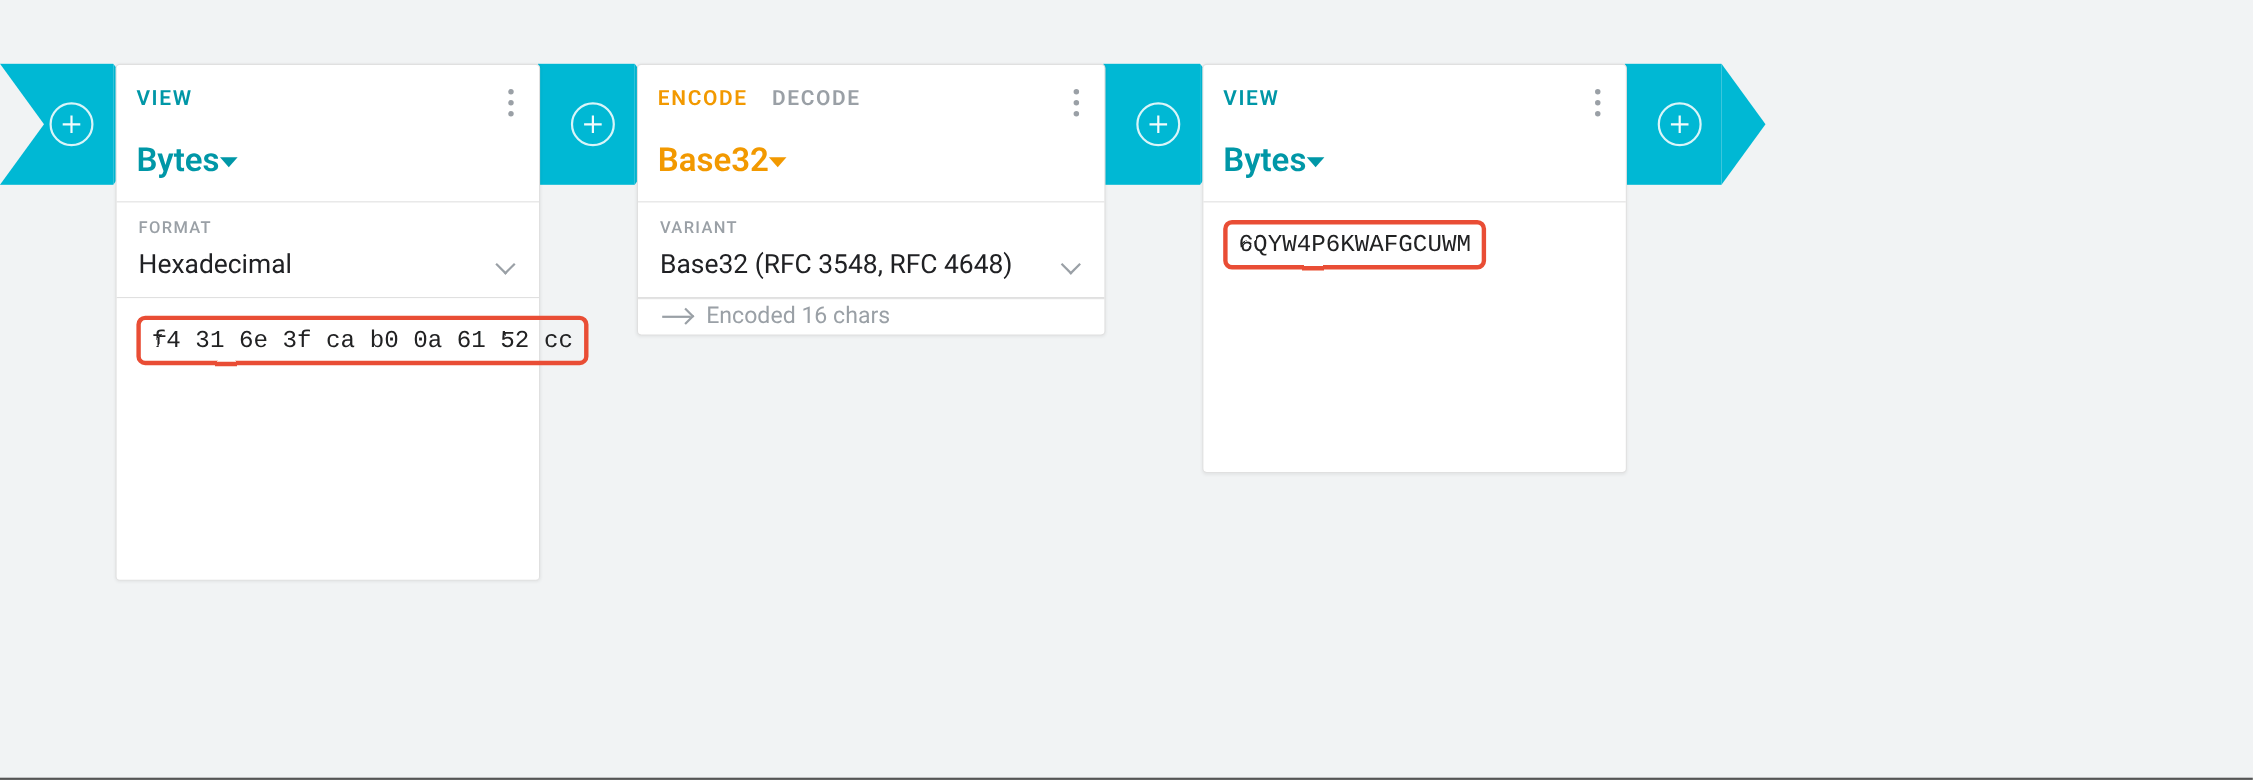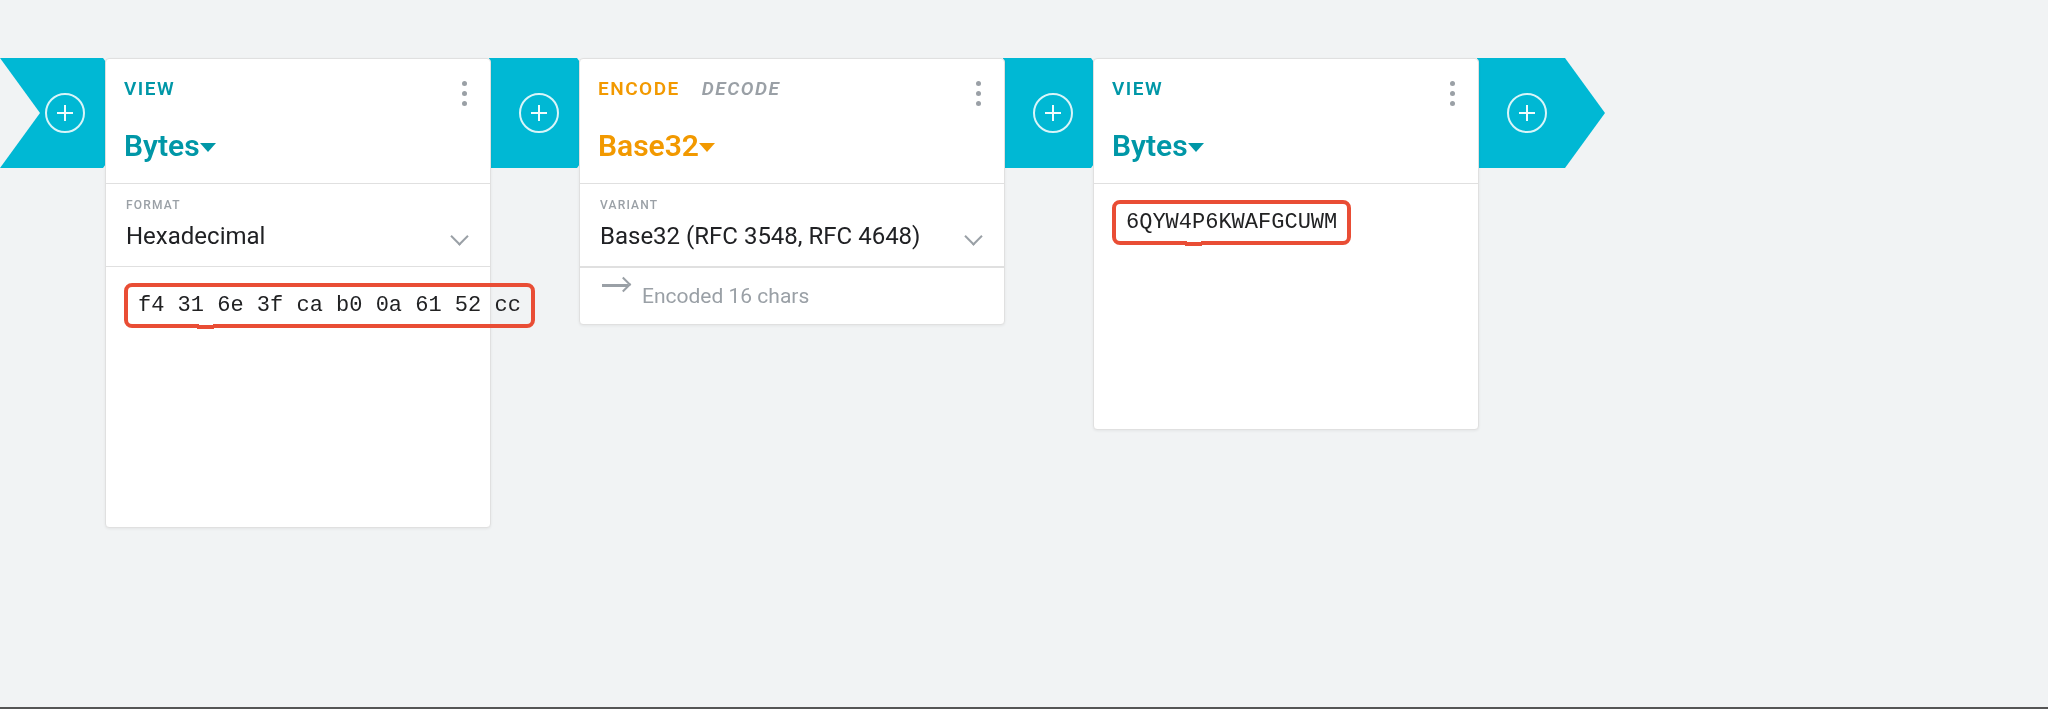--- a/index.html
+++ b/index.html
@@ -101,21 +101,21 @@
     display: flex;
     gap: 22px;
     font-size: 19px;
     letter-spacing: 1.5px;
     font-weight: 600;
     margin-bottom: 28px;
   }
   .tab { cursor: pointer; }
   .tab.view-active { color: var(--teal-dark); }
   .tab.encode-active { color: var(--orange); }
-  .tab.inactive { color: var(--grey-light); font-style: italic; }
+  .tab.inactive { color: var(--grey-light); }
   .brick-title {
     display: inline-flex;
     align-items: center;
     font-size: 30px;
     font-weight: 600;
     cursor: pointer;
     text-align: right;
   }
   .brick-title.teal { color: var(--teal-dark); }
   .brick-title.orange { color: var(--orange); }
@@ -145,21 +145,21 @@
   .settings-row {
     display: flex;
     border-bottom: 1px solid var(--border);
   }
   .setting {
     flex: 1;
     padding: 14px 20px 16px 20px;
   }
   .setting + .setting { border-left: 1px solid var(--border); }
   .setting-label {
-    font-size: 12px;
+    font-size: 15px;
     letter-spacing: 1.2px;
     color: var(--grey-light);
     font-weight: 500;
     margin-bottom: 10px;
   }
   .setting-value {
     display: flex;
     align-items: center;
     justify-content: space-between;
     font-size: 24px;
@@ -186,23 +186,23 @@
   .highlight {
     border: 4px solid var(--highlight-red);
     border-radius: 8px;
     padding: 6px 10px;
     display: inline-block;
     filter: url(#rough); 
   }
   
   .status-row {
     border-top: 1px solid var(--border);
-    padding: 16px 22px;
-    display: flex;
-    align-items: flex-start;
+    padding: 4px 22px;
+    display: flex;
+    align-items: center;
     gap: 14px;
     color: var(--grey-light);
     font-size: 21px;
   }
   .status-arrow {
     width: 26px; height: 2.5px;
     background: var(--grey-light);
     position: relative;
   }
   .status-arrow::after {

